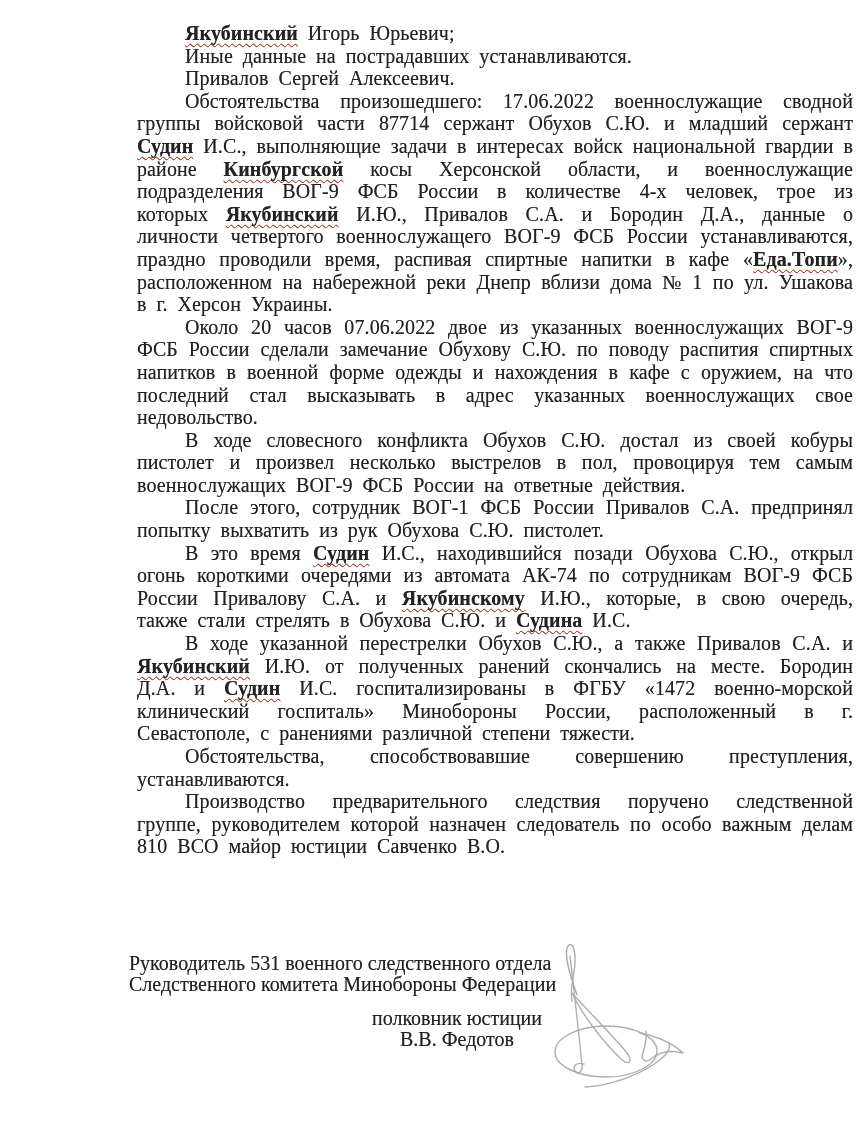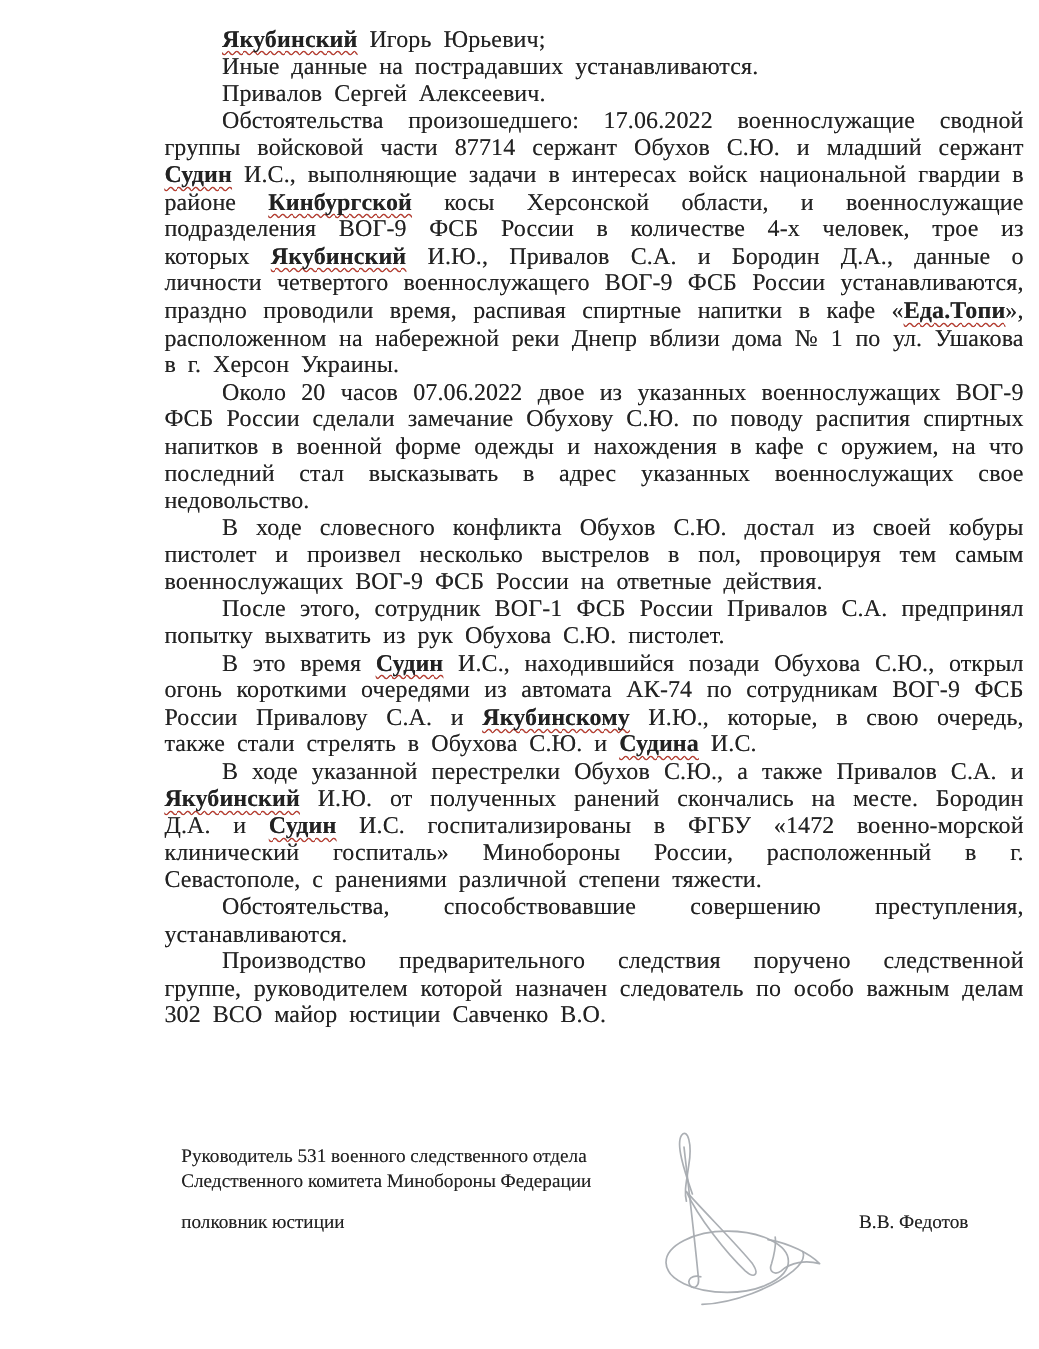--- a/index.html
+++ b/index.html
@@ -33,29 +33,30 @@
   .misspelled{
     text-decoration-line:underline;
     text-decoration-style:wavy;
     text-decoration-color:var(--spellcheck);
     text-decoration-thickness:1px;
     text-decoration-skip-ink:none;
     text-underline-offset:3px;
     font-weight:bold;
   }
   .sig-block{
-    position:absolute;left:151px;top:953px;width:656px;
-    font-size:16px;
+    position:absolute;left:129px;top:953px;width:656px;
+    font-size:20px;
     text-shadow:0 0 0.5px rgba(34,34,34,0.55);
   }
   .pos-line{line-height:21px;margin:0;}
   .rank-row{
     margin-top:13px;
-    display:flex;justify-content:space-between;align-items:flex-end;
+    display:flex;justify-content:space-between;align-items:center;
     line-height:21px;
+    flex-direction:column;
   }
   .signature-svg{
     position:absolute;left:520px;top:923px;width:200px;height:200px;
     pointer-events:none;
   }
   .signature-svg path{
     fill:none;
     stroke:var(--signature-ink);
     stroke-width:1.4;
     stroke-linecap:round;
@@ -72,21 +73,21 @@
       <p class="para"><span class="misspelled">Якубинский</span><span> Игорь Юрьевич;</span></p>
       <p class="para"><span>Иные данные на пострадавших устанавливаются.</span></p>
       <p class="para"><span>Привалов Сергей Алексеевич.</span></p>
       <p class="para"><span>Обстоятельства произошедшего: 17.06.2022 военнослужащие сводной группы войсковой части 87714 сержант Обухов С.Ю. и младший сержант </span><span class="misspelled">Судин</span><span> И.С., выполняющие задачи в интересах войск национальной гвардии в районе </span><span class="misspelled">Кинбургской</span><span> косы Херсонской области, и военнослужащие подразделения ВОГ-9 ФСБ России в количестве 4-х человек, трое из которых </span><span class="misspelled">Якубинский</span><span> И.Ю., Привалов С.А. и Бородин Д.А., данные о личности четвертого военнослужащего ВОГ-9 ФСБ России устанавливаются, праздно проводили время, распивая спиртные напитки в кафе «</span><span class="misspelled">Еда.Топи</span><span>», расположенном на набережной реки Днепр вблизи дома № 1 по ул. Ушакова в г. Херсон Украины.</span></p>
       <p class="para"><span>Около 20 часов 07.06.2022 двое из указанных военнослужащих ВОГ-9 ФСБ России сделали замечание Обухову С.Ю. по поводу распития спиртных напитков в военной форме одежды и нахождения в кафе с оружием, на что последний стал высказывать в адрес указанных военнослужащих свое недовольство.</span></p>
       <p class="para"><span>В ходе словесного конфликта Обухов С.Ю. достал из своей кобуры пистолет и произвел несколько выстрелов в пол, провоцируя тем самым военнослужащих ВОГ-9 ФСБ России на ответные действия.</span></p>
       <p class="para"><span>После этого, сотрудник ВОГ-1 ФСБ России Привалов С.А. предпринял попытку выхватить из рук Обухова С.Ю. пистолет.</span></p>
       <p class="para"><span>В это время </span><span class="misspelled">Судин</span><span> И.С., находившийся позади Обухова С.Ю., открыл огонь короткими очередями из автомата АК-74 по сотрудникам ВОГ-9 ФСБ России Привалову С.А. и </span><span class="misspelled">Якубинскому</span><span> И.Ю., которые, в свою очередь, также стали стрелять в Обухова С.Ю. и </span><span class="misspelled">Судина</span><span> И.С.</span></p>
       <p class="para"><span>В ходе указанной перестрелки Обухов С.Ю., а также Привалов С.А. и </span><span class="misspelled">Якубинский</span><span> И.Ю. от полученных ранений скончались на месте. Бородин Д.А. и </span><span class="misspelled">Судин</span><span> И.С. госпитализированы в ФГБУ «1472 военно-морской клинический госпиталь» Минобороны России, расположенный в г. Севастополе, с ранениями различной степени тяжести.</span></p>
       <p class="para"><span>Обстоятельства, способствовавшие совершению преступления, устанавливаются.</span></p>
-      <p class="para"><span>Производство предварительного следствия поручено следственной группе, руководителем которой назначен следователь по особо важным делам 302 ВСО майор юстиции Савченко В.О.</span></p>
+      <p class="para"><span>Производство предварительного следствия поручено следственной группе, руководителем которой назначен следователь по особо важным делам 810 ВСО майор юстиции Савченко В.О.</span></p>
     </div>
 
   <svg class="signature-svg" viewBox="0 0 200 200" xmlns="http://www.w3.org/2000/svg">
     <path d="M57,72 C50,52 43,30 48,23 C53,17 57,30 54,48 C52,62 50,70 52,78"></path>
     <path d="M52,70 C66,86 96,116 107,130 C113,139 109,143 101,136 C86,122 62,92 52,70"></path>
     <path d="M50,33 C54,68 59,110 62,142 C63,149 58,152 55,148 C52,143 57,139 64,141"></path>
     <path d="M35,129 C35,115 58,103 86,103 C114,103 137,114 137,128 C137,142 114,154 86,154 C58,154 35,143 35,129"></path>
     <path d="M120,110 C138,113 155,122 163,130 C151,127 139,129 131,136 C126,140 120,137 123,130 C125,123 127,115 126,108"></path>
     <path d="M65,164 C92,163 124,150 141,136 C147,131 151,125 149,120"></path>
   </svg>

